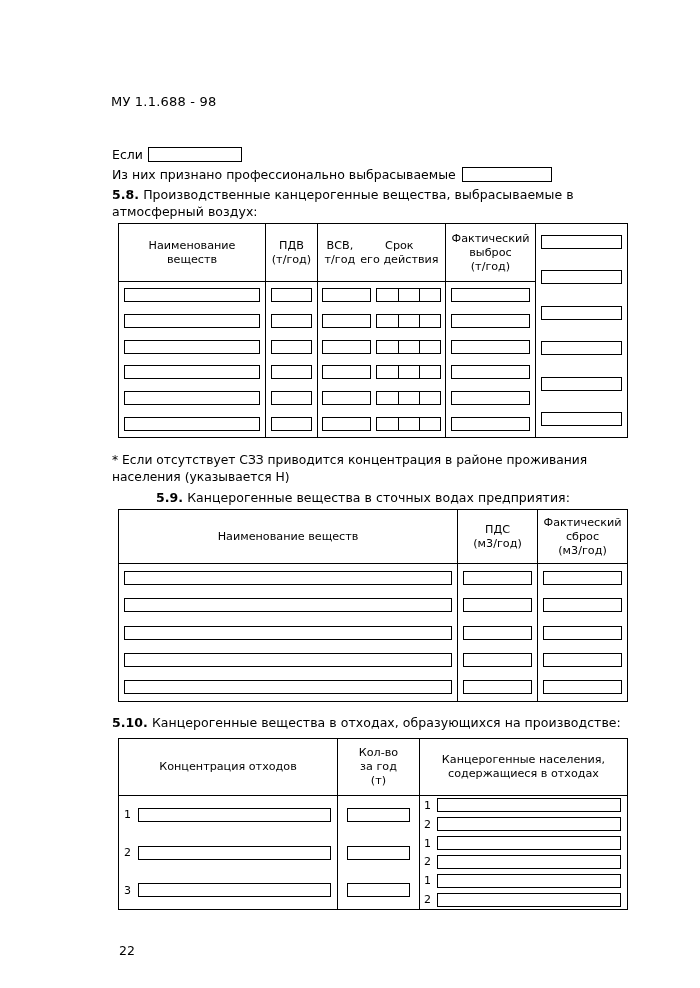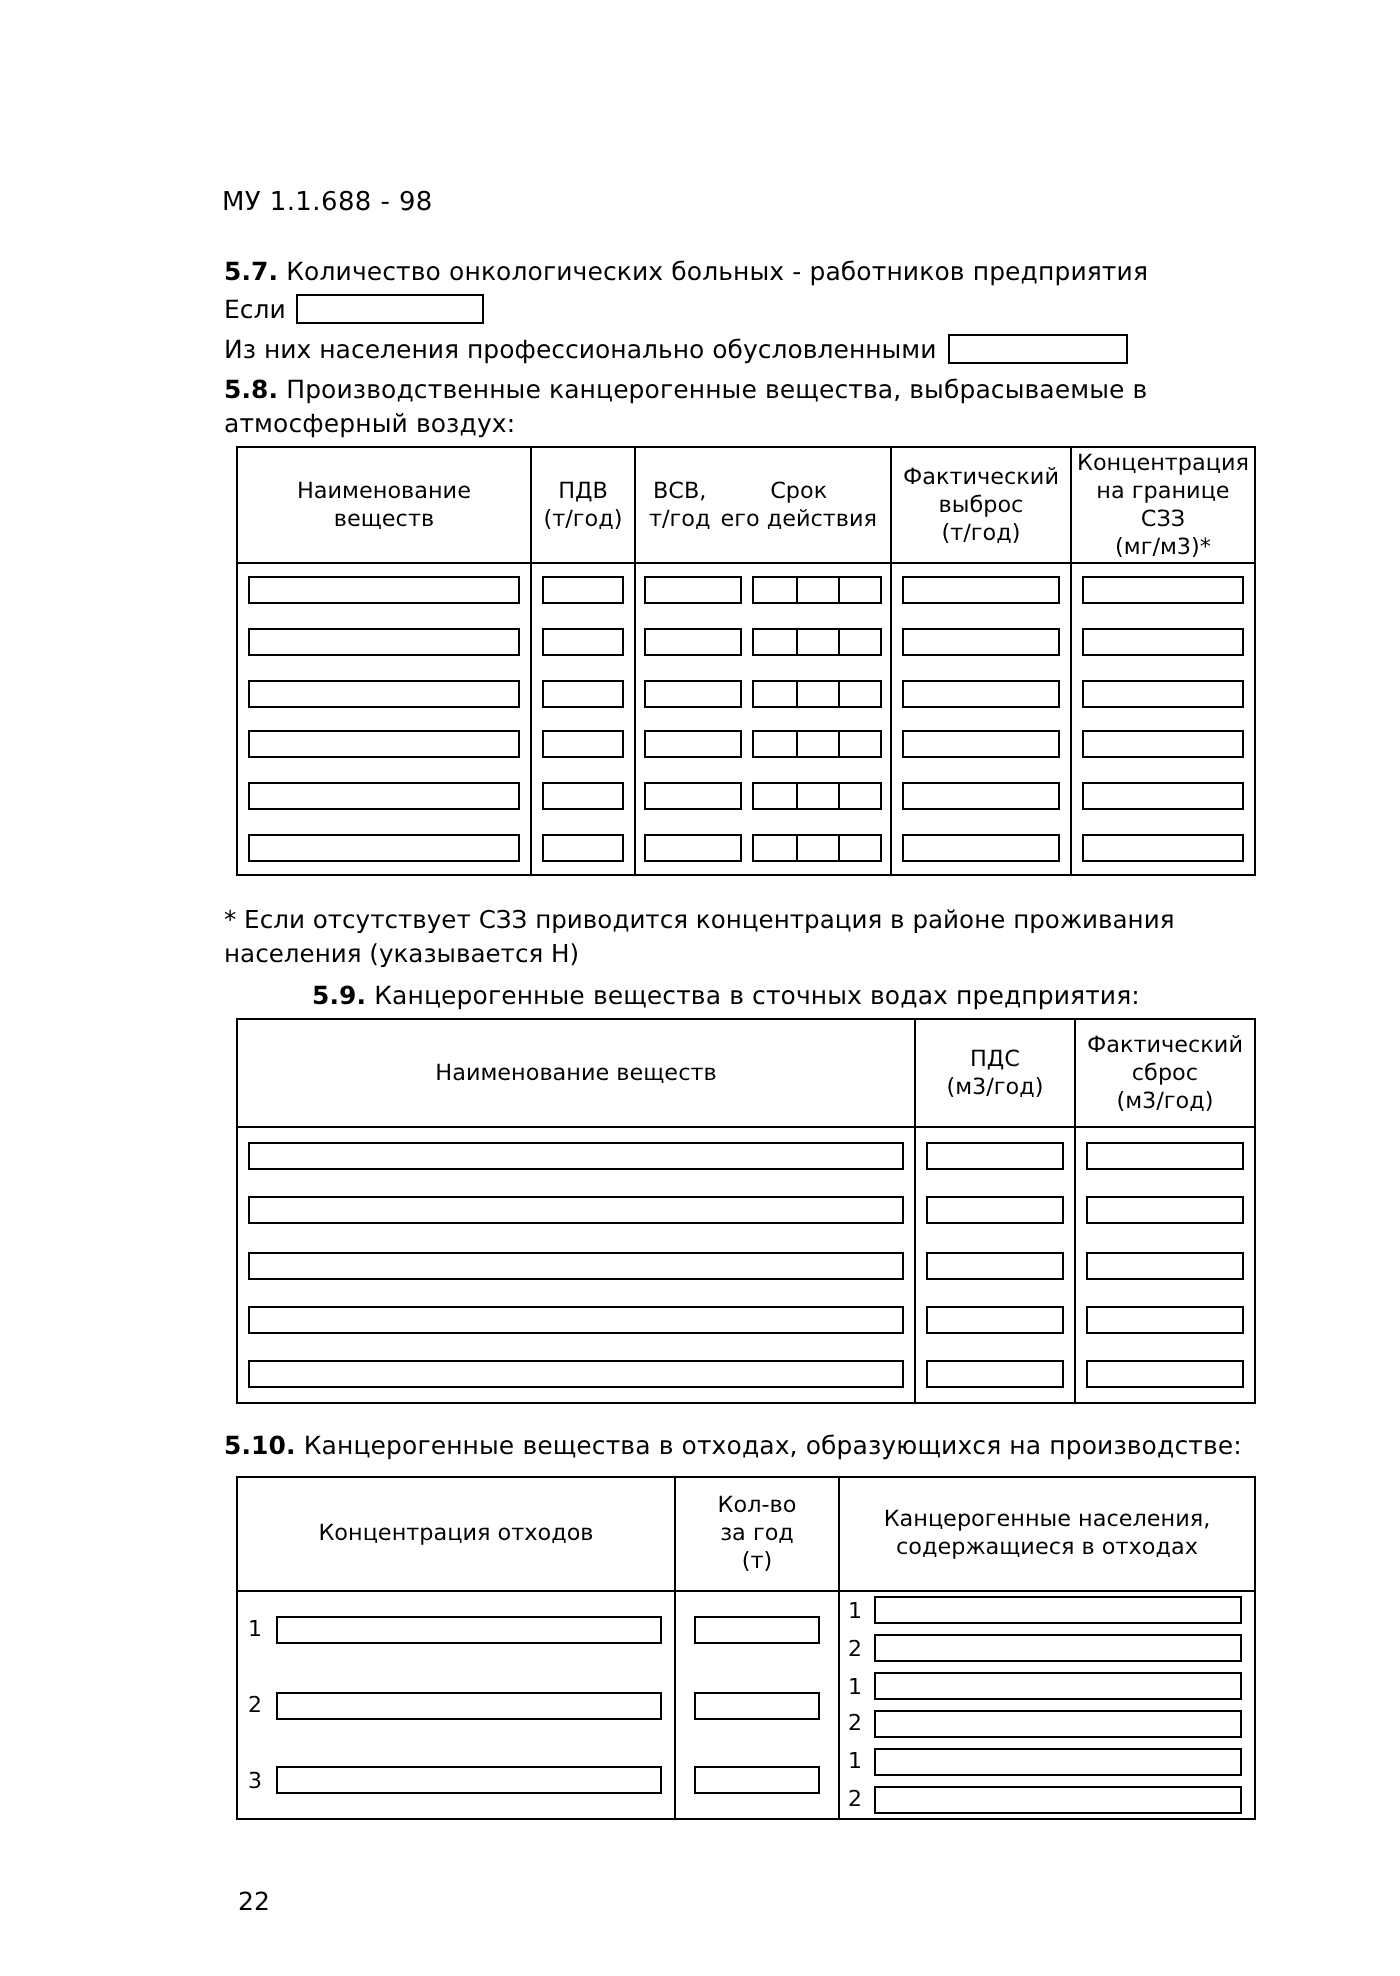--- a/index.html
+++ b/index.html
@@ -278,32 +278,28 @@
   }
   .subrow .fbox { flex: 1; }
 </style>
 </head>
 <body>
 
 <div class="page">
 
   <div class="doc-code">МУ 1.1.688 - 98</div>
 
-  <div class="s57 sec-title">
-    <span class="sec-num">5.7.</span>
-    <span>Количество онкологических больных - работников предприятия</span>
-  </div>
 
   <div class="row-vsego">
     <span>Если</span>
     <span class="inbox w1"></span>
   </div>
 
   <div class="row-prof">
-    <span>Из них населения профессионально обусловленными</span>
+    <span>Из них признано профессионально выбрасываемые</span>
     <span class="inbox w2"></span>
   </div>
 
   <div class="s58 sec-title">
     <span class="sec-num">5.8.</span>
     <span>Производственные канцерогенные вещества, выбрасываемые в атмосферный воздух:</span>
   </div>
 
   <div class="tbl" id="t58">
     <div class="tbl-inner">
@@ -452,27 +448,20 @@
           <div class="cellrow">
               <div class="fbox"></div>
             </div>
           <div class="cellrow">
               <div class="fbox"></div>
             </div>
         </div>
       </div>
 
       <div class="col c-conc">
-        <div class="hdr">
-          <div>
-            <span>Концентрация</span>
-            <span>на границе СЗЗ</span>
-            <span>(мг/м3)*</span>
-          </div>
-        </div>
         <div class="body">
           <div class="cellrow">
               <div class="fbox"></div>
             </div>
           <div class="cellrow">
               <div class="fbox"></div>
             </div>
           <div class="cellrow">
               <div class="fbox"></div>
             </div>

